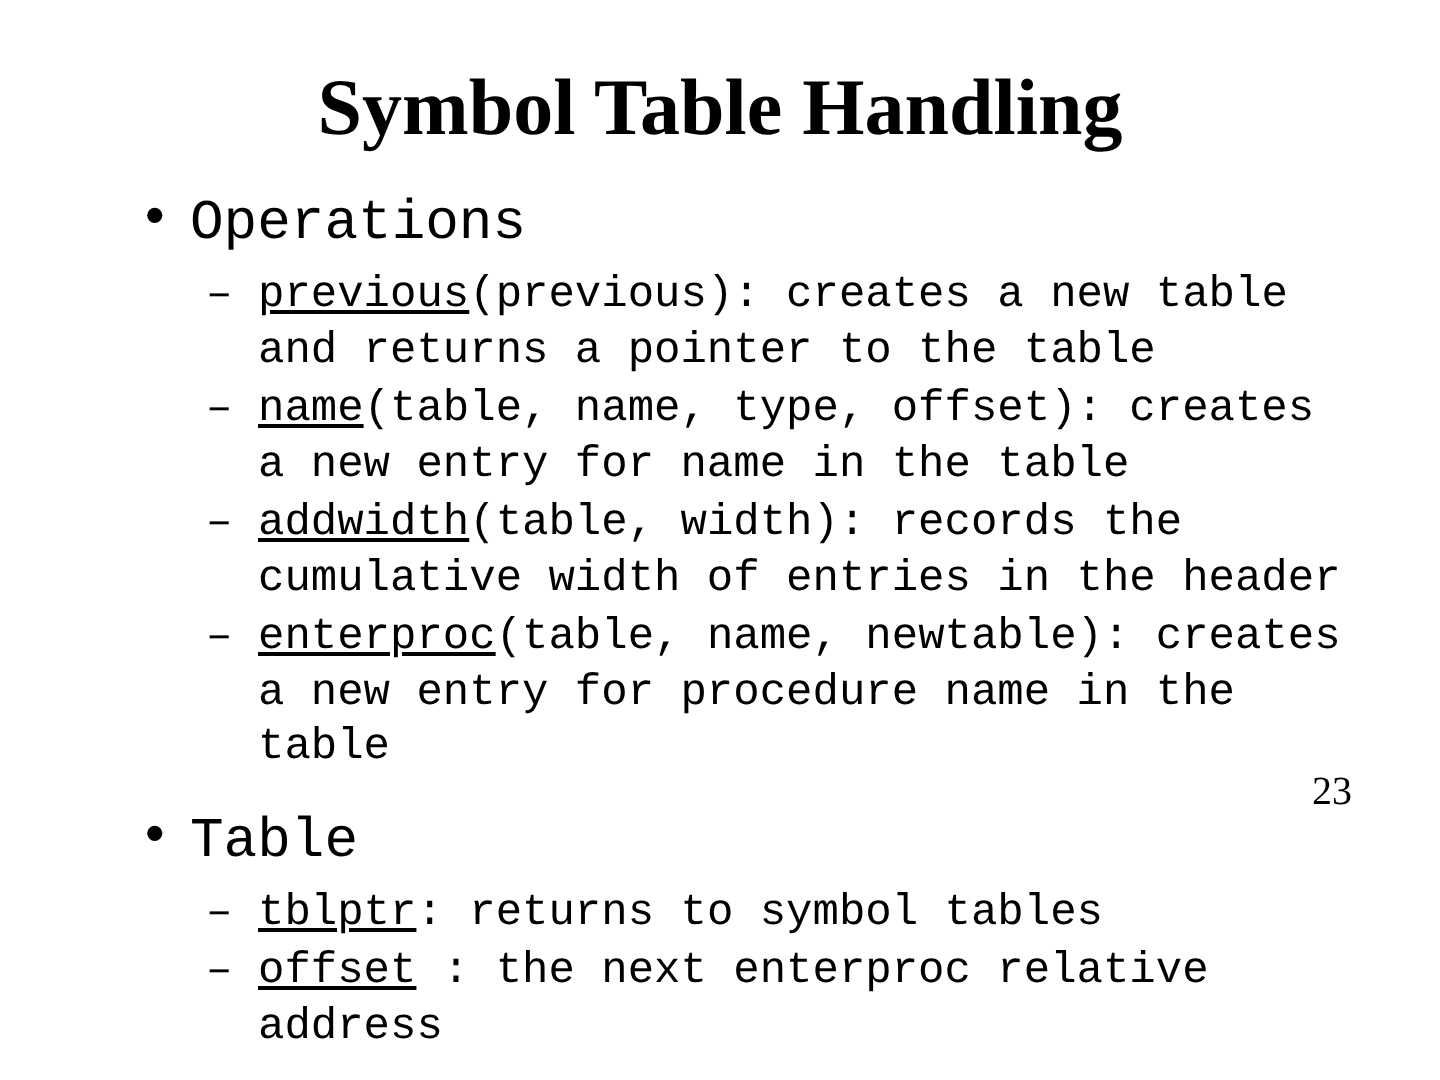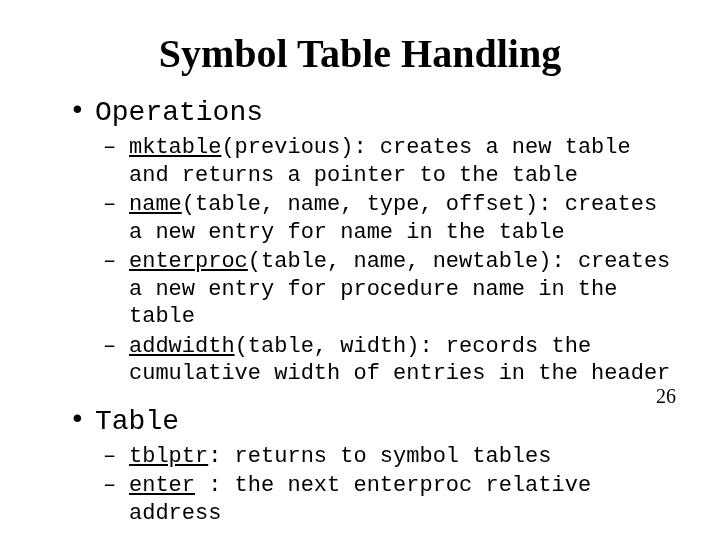--- a/index.html
+++ b/index.html
@@ -75,42 +75,42 @@
 <div class="slide">
 
   <div class="title">Symbol Table Handling</div>
 
   <ul class="level1">
 
     <li>
       <span>Operations</span>
       <ul class="level2">
         <li>
-          <span class="u">mktable</span><span>(previous): creates a new table and returns a pointer to the table</span>
+          <span class="u">previous</span><span>(previous): creates a new table and returns a pointer to the table</span>
         </li>
         <li>
           <span class="u">name</span><span>(table, name, type, offset): creates a new entry for name in the table</span>
         </li>
         <li>
-          <span class="u">enterproc</span><span>(table, name, newtable): creates a new entry for procedure name in the table</span>
+          <span class="u">addwidth</span><span>(table, width): records the cumulative width of entries in the header</span>
         </li>
         <li>
-          <span class="u">addwidth</span><span>(table, width): records the cumulative width of entries in the header</span>
+          <span class="u">enterproc</span><span>(table, name, newtable): creates a new entry for procedure name in the table</span>
         </li>
       </ul>
     </li>
 
     <li>
       <span>Table</span>
       <ul class="level2">
         <li>
           <span class="u">tblptr</span><span>: returns to symbol tables</span>
         </li>
         <li>
-          <span class="u">enter</span><span> : the next enterproc relative address</span>
+          <span class="u">offset</span><span> : the next enterproc relative address</span>
         </li>
       </ul>
     </li>
 
   </ul>
 
-  <div class="page-number">26</div>
+  <div class="page-number">23</div>
 </div>
 
 </body></html>

